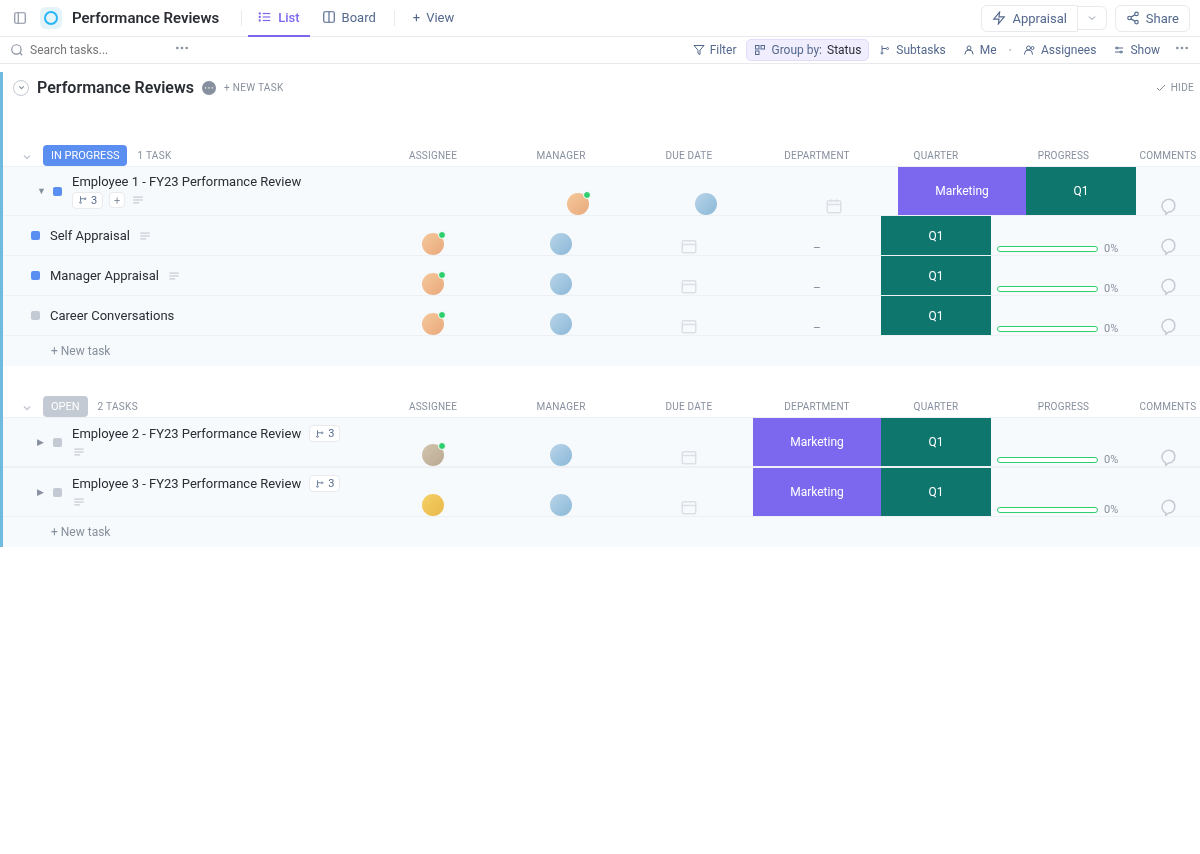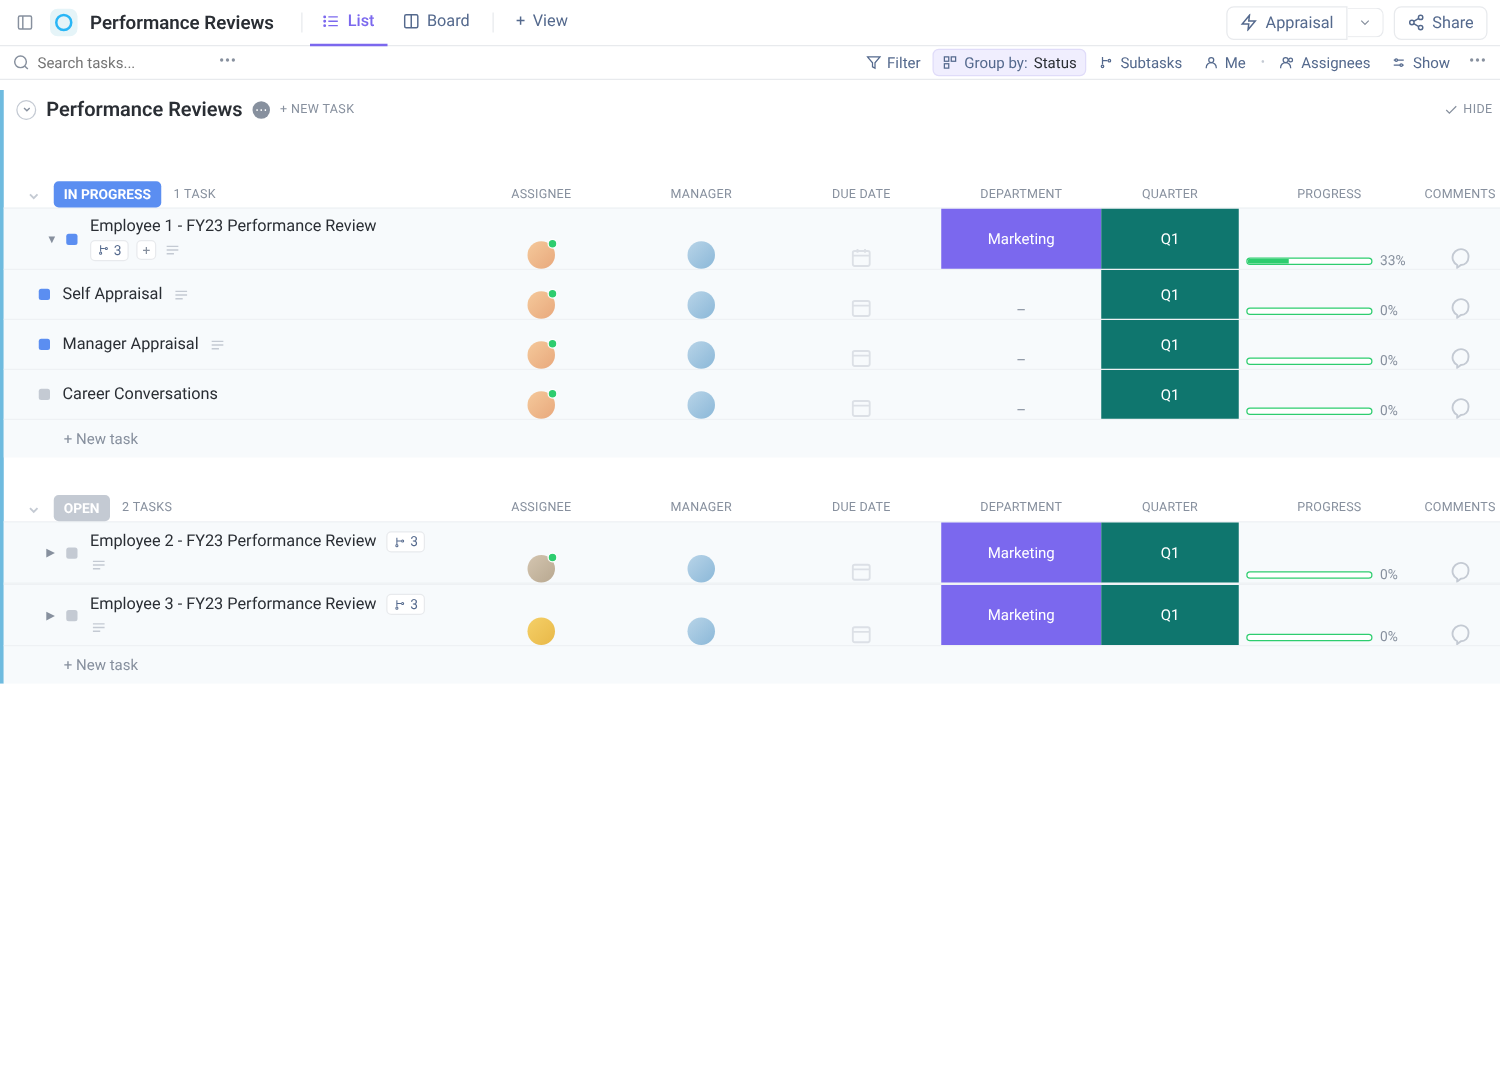--- a/index.html
+++ b/index.html
@@ -30,21 +30,21 @@
     .blue-stripe { width: 3px; background: #6fbbdf; margin-top: 8px; align-self: stretch; }
     .list-content { flex: 1; padding: 8px 0 0 0; }
     .list-header { display: flex; align-items: center; padding: 6px 0 6px 10px; gap: 8px; }
     .collapse-circle { width: 16px; height: 16px; border: 1px solid #c4cad3; border-radius: 50%; display: flex; align-items: center; justify-content: center; color: #87909e; cursor: pointer; }
     .list-name { font-size: 16px; font-weight: 600; }
     .info-badge { width: 14px; height: 14px; border-radius: 50%; background: #87909e; color: #fff; display: flex; align-items: center; justify-content: center; font-size: 10px; }
     .new-task-link { font-size: 10px; color: #87909e; cursor: pointer; letter-spacing: 0.3px; }
     .hide-link { margin-left: auto; margin-right: 6px; font-size: 10px; color: #87909e; display: flex; align-items: center; gap: 4px; cursor: pointer; letter-spacing: 0.3px; }
     .group-header { display: flex; align-items: center; padding: 0 0 0 18px; margin-top: 42px; }
     .group-collapse { width: 16px; height: 16px; color: #c4cad3; cursor: pointer; margin-right: 6px; }
-    .status-badge { padding: 4px 8px; border-radius: 4px; font-size: 11px; font-weight: 700; color: #fff; text-align: center; }
+    .status-badge { padding: 4px 8px; border-radius: 4px; font-size: 11px; font-weight: 400; color: #fff; text-align: center; }
     .status-in-progress { background: #5b8ef1; }
     .status-open { background: #c4cad3; color: #fff; }
     .task-count { font-size: 10px; color: #87909e; margin-left: 10px; letter-spacing: 0.3px; }
     .columns { display: flex; margin-left: auto; }
     .col-head { font-size: 10px; color: #87909e; text-align: center; letter-spacing: 0.2px; }
     .col-assignee { width: 128px; }
     .col-manager { width: 128px; }
     .col-duedate { width: 128px; }
     .col-department { width: 128px; }
     .col-quarter { width: 110px; }
@@ -300,28 +300,20 @@
               <line x1="8" y1="3" x2="8" y2="7"></line>
               <line x1="16" y1="3" x2="16" y2="7"></line>
             </svg>
           </div>
         <div class="cell col-department">
             <div class="dept-cell">Marketing</div>
           </div>
         <div class="cell col-quarter">
             <div class="quarter-cell">Q1</div>
           </div>
-        <div class="cell col-progress">
-            <div class="progress-wrap">
-              <div class="progress-bar">
-                <div class="progress-fill" style="width:33%"></div>
-              </div>
-              <div class="progress-text">33%</div>
-            </div>
-          </div>
         <div class="cell col-comments">
             <svg class="comment-icon" viewBox="0 0 24 24" fill="none" stroke="currentColor" stroke-width="2">
               <path d="M21 12a8 8 0 01-8 8l-4 3v-3a8 8 0 118-16 8 8 0 014 8z"></path>
             </svg>
           </div>
       </div>
 
       <div class="task-row">
         <div class="task-left sub">
           <div class="status-square sq-blue"></div>

